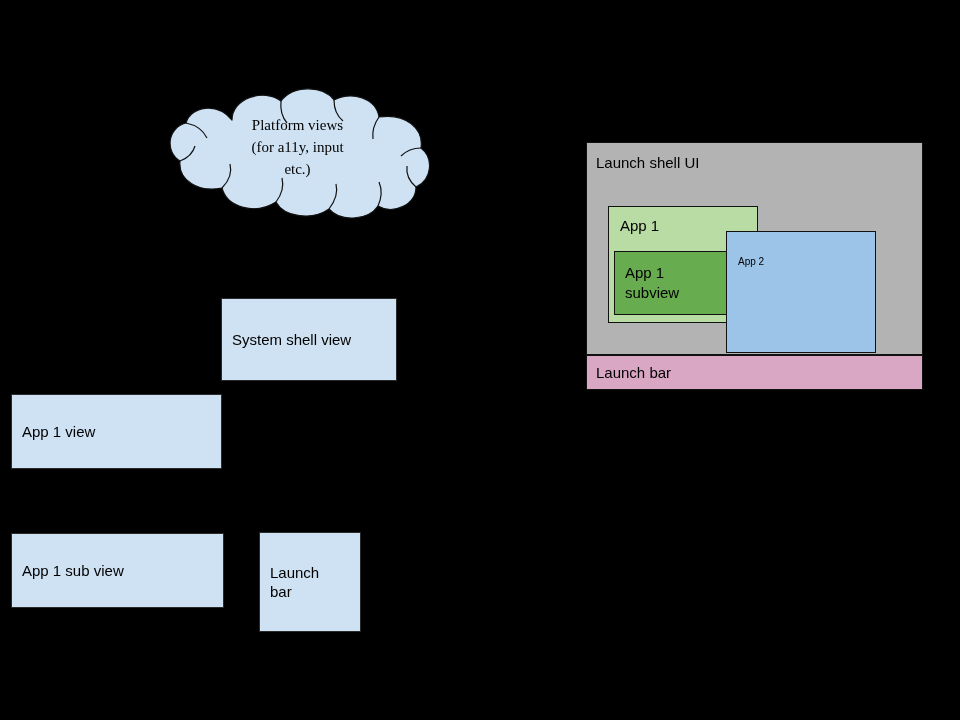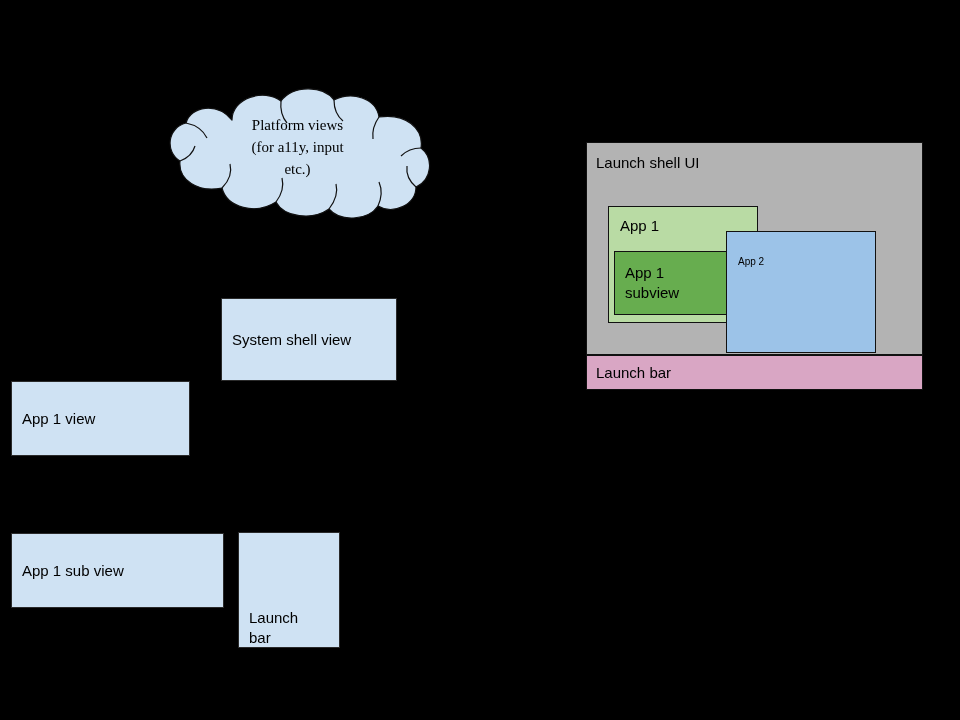--- a/index.html
+++ b/index.html
@@ -194,30 +194,30 @@
     </svg>
     <div id="cloud-text">Platform views
 (for a11y, input
 etc.)</div>
   </div>
 
   <div class="node view-box" style="left:221px; top:270px; width:176px; height:83px;margin-top:28px;">
     <span class="label">System shell view</span>
   </div>
 
-  <div class="node view-box" style="left:11px; top:381px; width:179px; height:75px;">
+  <div class="node view-box" style="left:11px; top:394px; width:211px; height:75px;">
     <span class="label">App 1 view</span>
   </div>
 
 
   <div class="node view-box" style="left:11px; top:533px; width:213px; height:75px;">
     <span class="label">App 1 sub view</span>
   </div>
 
-  <div class="node view-box" style="left:238px; top:532px; width:102px; height:116px;align-items:flex-end;">
+  <div class="node view-box" style="left:259px; top:532px; width:102px; height:100px;">
     <span class="label">Launch
 bar</span>
   </div>
 
   <div id="shell-ui">
     <div id="shell-ui-title">Launch shell UI</div>
   </div>
 
   <div id="app1-window">
     <div id="app1-window-title">App 1</div>

